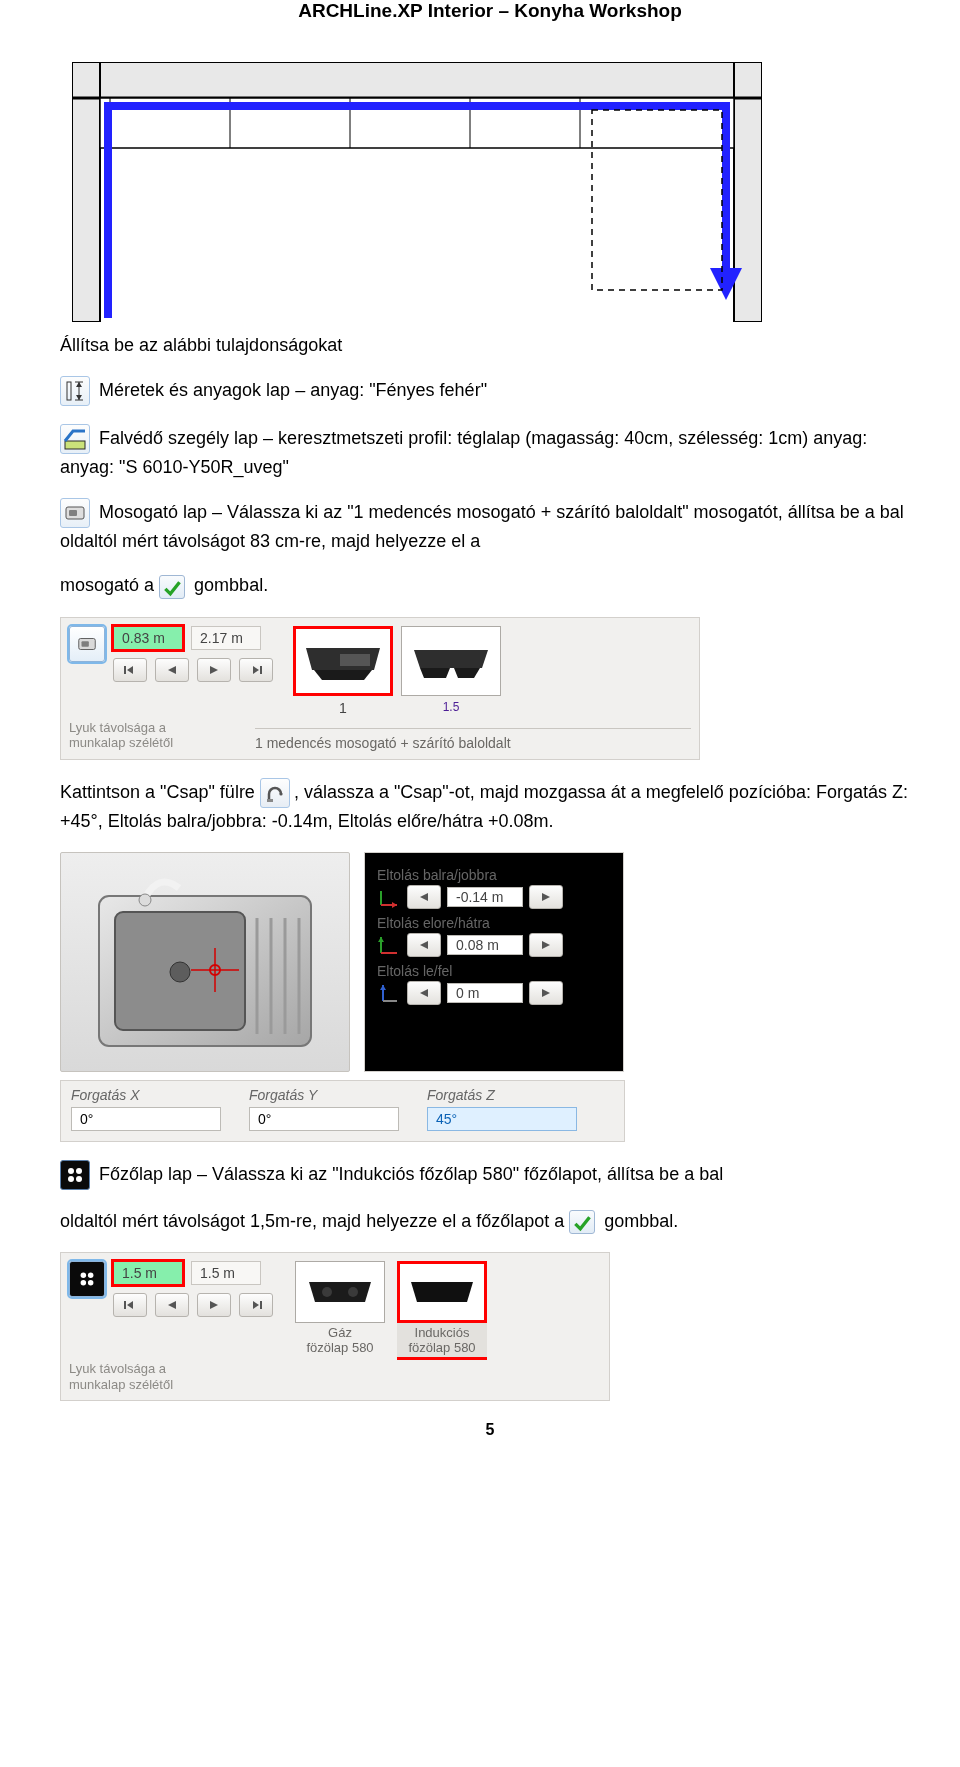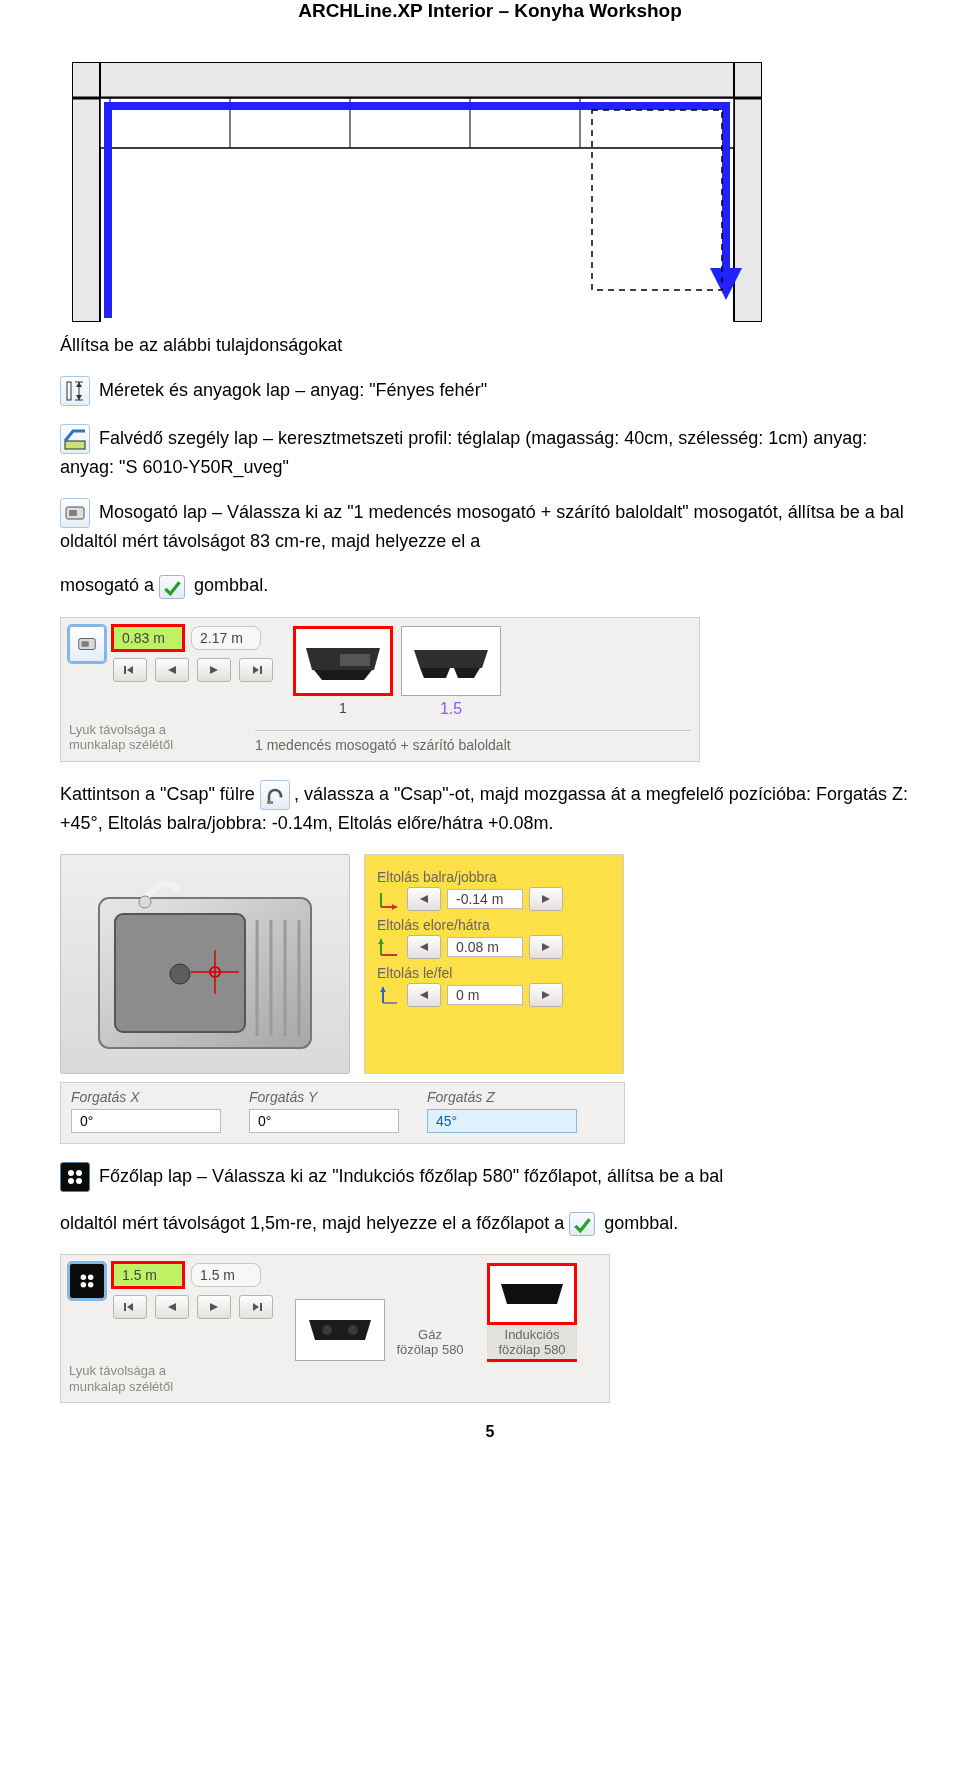--- a/index.html
+++ b/index.html
@@ -74,26 +74,26 @@
   .tile-btn {
     width: 36px; height: 36px;
     border: 1px solid #8db3da;
     border-radius: 3px;
     background: linear-gradient(#fff,#e4eef8);
     display:flex; align-items:center; justify-content:center;
   }
   .tile-btn.active { outline: 2px solid #7fb8e9; outline-offset: 0; }
   .value-cell {
     height: 24px; min-width: 70px;
-    background:#bef264; border:1px solid #bdbbb6;
+    background:#86efac; border:1px solid #bdbbb6;
     display:flex; align-items:center; padding:0 8px;
     font-size:14px;
   }
   .value-cell.red-hi { outline:3px solid #ff0000; outline-offset:-1px; }
-  .value-cell.plain { border-color:#c9c6c1; background:#f8f7f5;border-radius:8px; }
+  .value-cell.plain { border-color:#c9c6c1; background:#f8f7f5; }
   .col-vals { display:flex; flex-direction:column; gap:6px; }
   .arrow-set { display:flex; gap:8px; margin-top:2px; }
   .abtn {
     width:34px; height:24px;
     border:1px solid #b6b3ae; border-radius:3px;
     background: linear-gradient(#fdfdfd,#e3e1dd);
     display:flex; align-items:center; justify-content:center;
   }
   .abtn svg { width:14px; height:10px; }
   .sink-preview {
@@ -124,21 +124,21 @@
   .tap-row { display:flex; gap:14px; margin-top:6px; }
   .tap-render {
     width: 290px; height: 220px;
     border:1px solid #c6c3be;
     border-radius:2px;
     background: linear-gradient(#eeeeee,#d9d9d9);
     display:flex; align-items:center; justify-content:center;
     overflow:hidden;
   }
   .tap-side {
-    background:#fde047;
+    background:#000000;
     border:1px solid #d3d0cc;
     padding:8px 12px 10px 12px;
     font-family:"Segoe UI", Tahoma, sans-serif;
     font-size:14px; color:#444;
     width:260px;
   }
   .tap-side .lbl { color:#666; margin:6px 0 2px 0; }
   .axis-row { display:flex; align-items:center; gap:6px; }
   .axis-ico { width:24px; height:24px; }
   .axis-val {
@@ -332,21 +332,21 @@
       </div>
 
       <div class="sink-preview noshrink">
         <div class="sink-tile">
           <svg width="86" height="42" viewBox="0 0 86 42">
             <polygon points="6,10 80,10 74,28 12,28" fill="#2e2e2e"></polygon>
             <polygon points="12,28 42,28 38,38 16,38" fill="#1a1a1a"></polygon>
             <polygon points="46,28 72,28 66,38 50,38" fill="#1a1a1a"></polygon>
           </svg>
         </div>
-        <div style="font-size:16px;color:#8b5cf6">1.5</div>
+        <div style="font-size:12px;color:#4c1d95">1.5</div>
       </div>
     </div>
 
     <div class="row2">
       <div style="width:170px">
         <div class="caption-grey">Lyuk távolsága a</div>
         <div class="caption-grey">munkalap szélétől</div>
       </div>
       <div class="cap-line">1 medencés mosogató + szárító baloldalt</div>
     </div>
@@ -527,21 +527,21 @@
                 <polygon points="10,5 4,1 4,9" fill="#555"></polygon>
                 <rect x="11" y="1" width="2" height="8" fill="#555"></rect>
               </svg>
             </div>
         </div>
       </div>
 
       <div style="width:6px"></div>
 
       <div class="flex gap12">
-        <div class="flex" style="flex-direction:row;align-items:flex-end">
+        <div class="flex" style="flex-direction:column;align-items:flex-end">
           <div class="cook-tile">
             <svg width="70" height="40" viewBox="0 0 70 40">
               <polygon points="4,10 66,10 60,30 10,30" fill="#1b1b1b"></polygon>
               <circle cx="22" cy="20" r="5" fill="#3a3a3a"></circle>
                 <circle cx="48" cy="20" r="5" fill="#3a3a3a"></circle>
             </svg>
           </div>
           <div class="cook-label">
             <span>Gáz</span><br><span>fözölap 580</span>
           </div>

